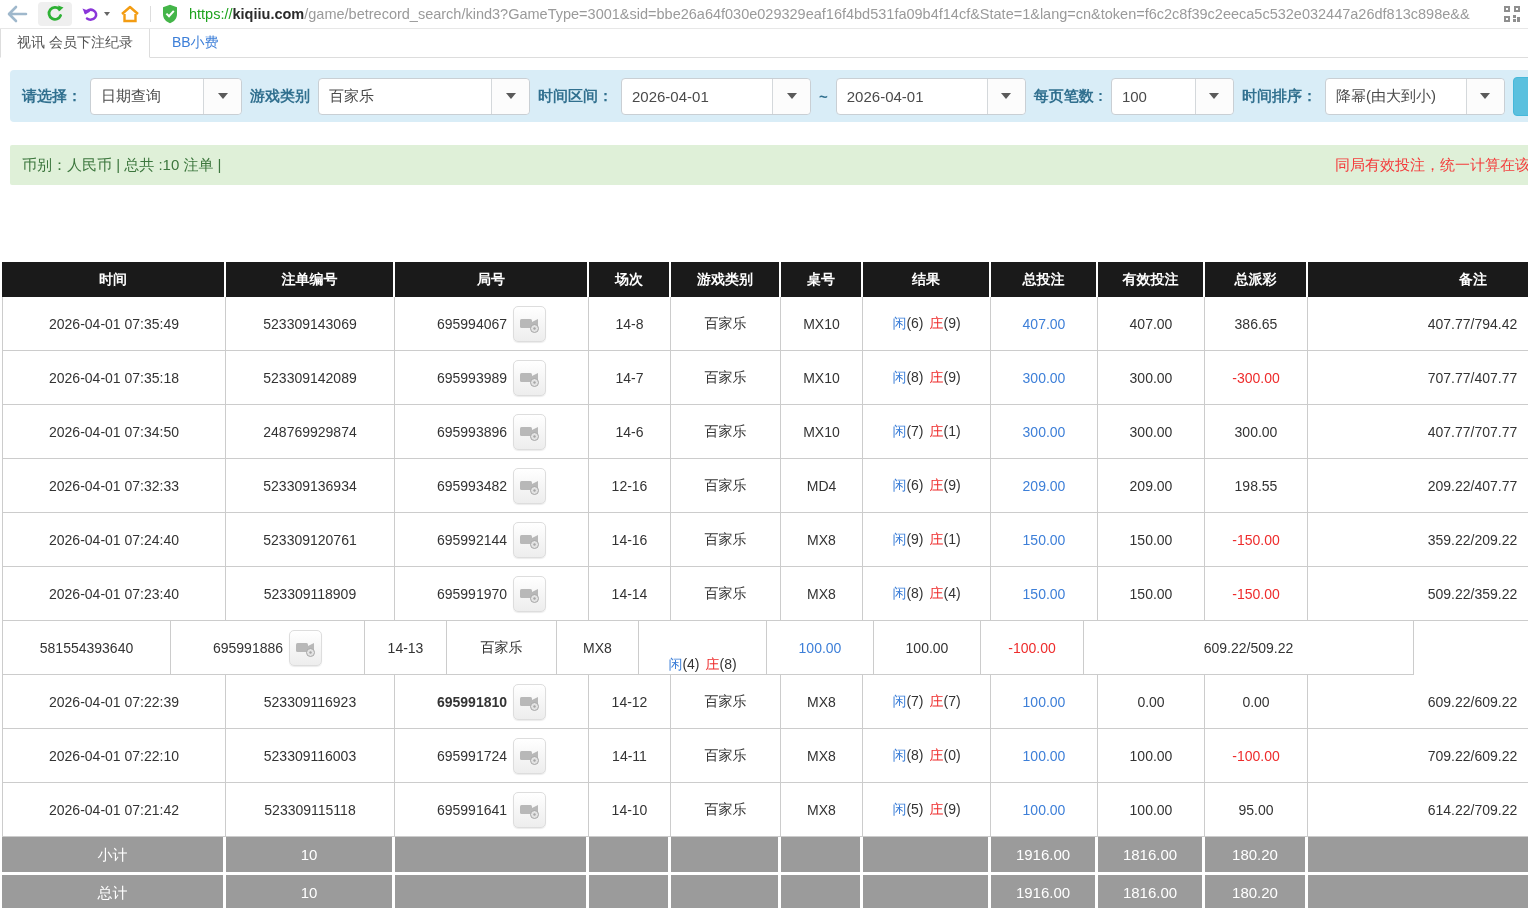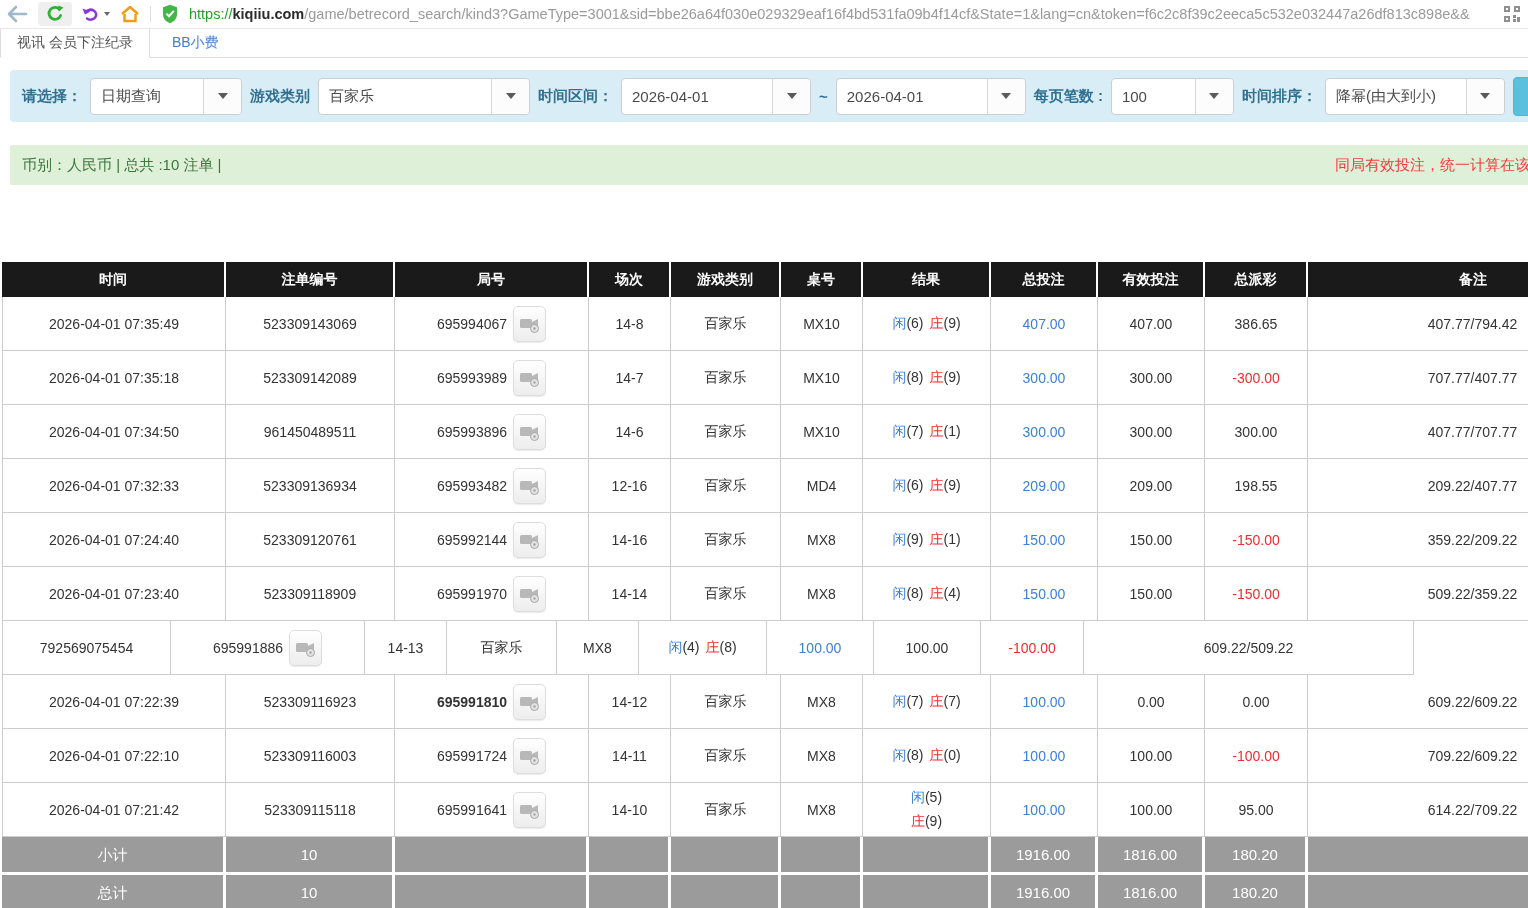--- a/index.html
+++ b/index.html
@@ -255,21 +255,21 @@
           <span><span class="xian">闲</span><span class="paren">(8)</span></span>
           <span><span class="zhuang">庄</span><span class="paren">(9)</span></span>
         </div>
         <div class="cell blue" style="width: 107px;">300.00</div>
         <div class="cell" style="width: 107px;">300.00</div>
         <div class="cell neg" style="width: 103px;">-300.00</div>
         <div class="cell" style="width: 330px;">707.77/407.77</div>
       </div>
       <div class="trow">
         <div class="cell" style="width: 224px;">2026-04-01 07:34:50</div>
-        <div class="cell" style="width: 169px;">961450489511</div>
+        <div class="cell" style="width: 169px;">248769929874</div>
         <div class="cell" style="width: 194px;">
           <span>695993896</span>
           <span class="vid-btn">
             <svg width="22" height="20" viewBox="0 0 22 20">
               <rect x="1" y="5" width="12" height="9" rx="1.5" fill="#b8b8b8"></rect>
               <path d="M13 8 L19 5 V14 L13 11 Z" fill="#b8b8b8"></path>
               <circle cx="15.5" cy="14.5" r="4" fill="#e3e3e3" stroke="#a6a6a6"></circle>
               <circle cx="15.5" cy="14.5" r="1.2" fill="#a6a6a6"></circle>
             </svg>
           </span>
@@ -358,36 +358,36 @@
         <div class="cell" style="width: 128px;">
           <span><span class="xian">闲</span><span class="paren">(8)</span></span>
           <span><span class="zhuang">庄</span><span class="paren">(4)</span></span>
         </div>
         <div class="cell blue" style="width: 107px;">150.00</div>
         <div class="cell" style="width: 107px;">150.00</div>
         <div class="cell neg" style="width: 103px;">-150.00</div>
         <div class="cell" style="width: 330px;">509.22/359.22</div>
       </div>
       <div class="trow">
-        <div class="cell" style="width: 169px;">792569075454</div>
+        <div class="cell" style="width: 169px;">581554393640</div>
         <div class="cell" style="width: 194px;">
           <span>695991886</span>
           <span class="vid-btn">
             <svg width="22" height="20" viewBox="0 0 22 20">
               <rect x="1" y="5" width="12" height="9" rx="1.5" fill="#b8b8b8"></rect>
               <path d="M13 8 L19 5 V14 L13 11 Z" fill="#b8b8b8"></path>
               <circle cx="15.5" cy="14.5" r="4" fill="#e3e3e3" stroke="#a6a6a6"></circle>
               <circle cx="15.5" cy="14.5" r="1.2" fill="#a6a6a6"></circle>
             </svg>
           </span>
         </div>
         <div class="cell" style="width: 82px;">14-13</div>
         <div class="cell" style="width: 110px;">百家乐</div>
         <div class="cell" style="width: 82px;">MX8</div>
-        <div class="cell" style="width: 128px;">
+        <div class="cell" style="width: 128px; align-items: flex-end;">
           <span><span class="xian">闲</span><span class="paren">(4)</span></span>
           <span><span class="zhuang">庄</span><span class="paren">(8)</span></span>
         </div>
         <div class="cell blue" style="width: 107px;">100.00</div>
         <div class="cell" style="width: 107px;">100.00</div>
         <div class="cell neg" style="width: 103px;">-100.00</div>
         <div class="cell" style="width: 330px;">609.22/509.22</div>
       </div>
       <div class="trow">
         <div class="cell" style="width: 224px;">2026-04-01 07:22:39</div>
@@ -451,21 +451,21 @@
               <rect x="1" y="5" width="12" height="9" rx="1.5" fill="#b8b8b8"></rect>
               <path d="M13 8 L19 5 V14 L13 11 Z" fill="#b8b8b8"></path>
               <circle cx="15.5" cy="14.5" r="4" fill="#e3e3e3" stroke="#a6a6a6"></circle>
               <circle cx="15.5" cy="14.5" r="1.2" fill="#a6a6a6"></circle>
             </svg>
           </span>
         </div>
         <div class="cell" style="width: 82px;">14-10</div>
         <div class="cell" style="width: 110px;">百家乐</div>
         <div class="cell" style="width: 82px;">MX8</div>
-        <div class="cell" style="width: 128px; flex-direction: column;">
+        <div class="cell" style="width: 128px;">
           <span><span class="xian">闲</span><span class="paren">(5)</span></span>
           <span><span class="zhuang">庄</span><span class="paren">(9)</span></span>
         </div>
         <div class="cell blue" style="width: 107px;">100.00</div>
         <div class="cell" style="width: 107px;">100.00</div>
         <div class="cell" style="width: 103px;">95.00</div>
         <div class="cell" style="width: 330px;">614.22/709.22</div>
       </div>
     </div>
   <div id="tfoot">

